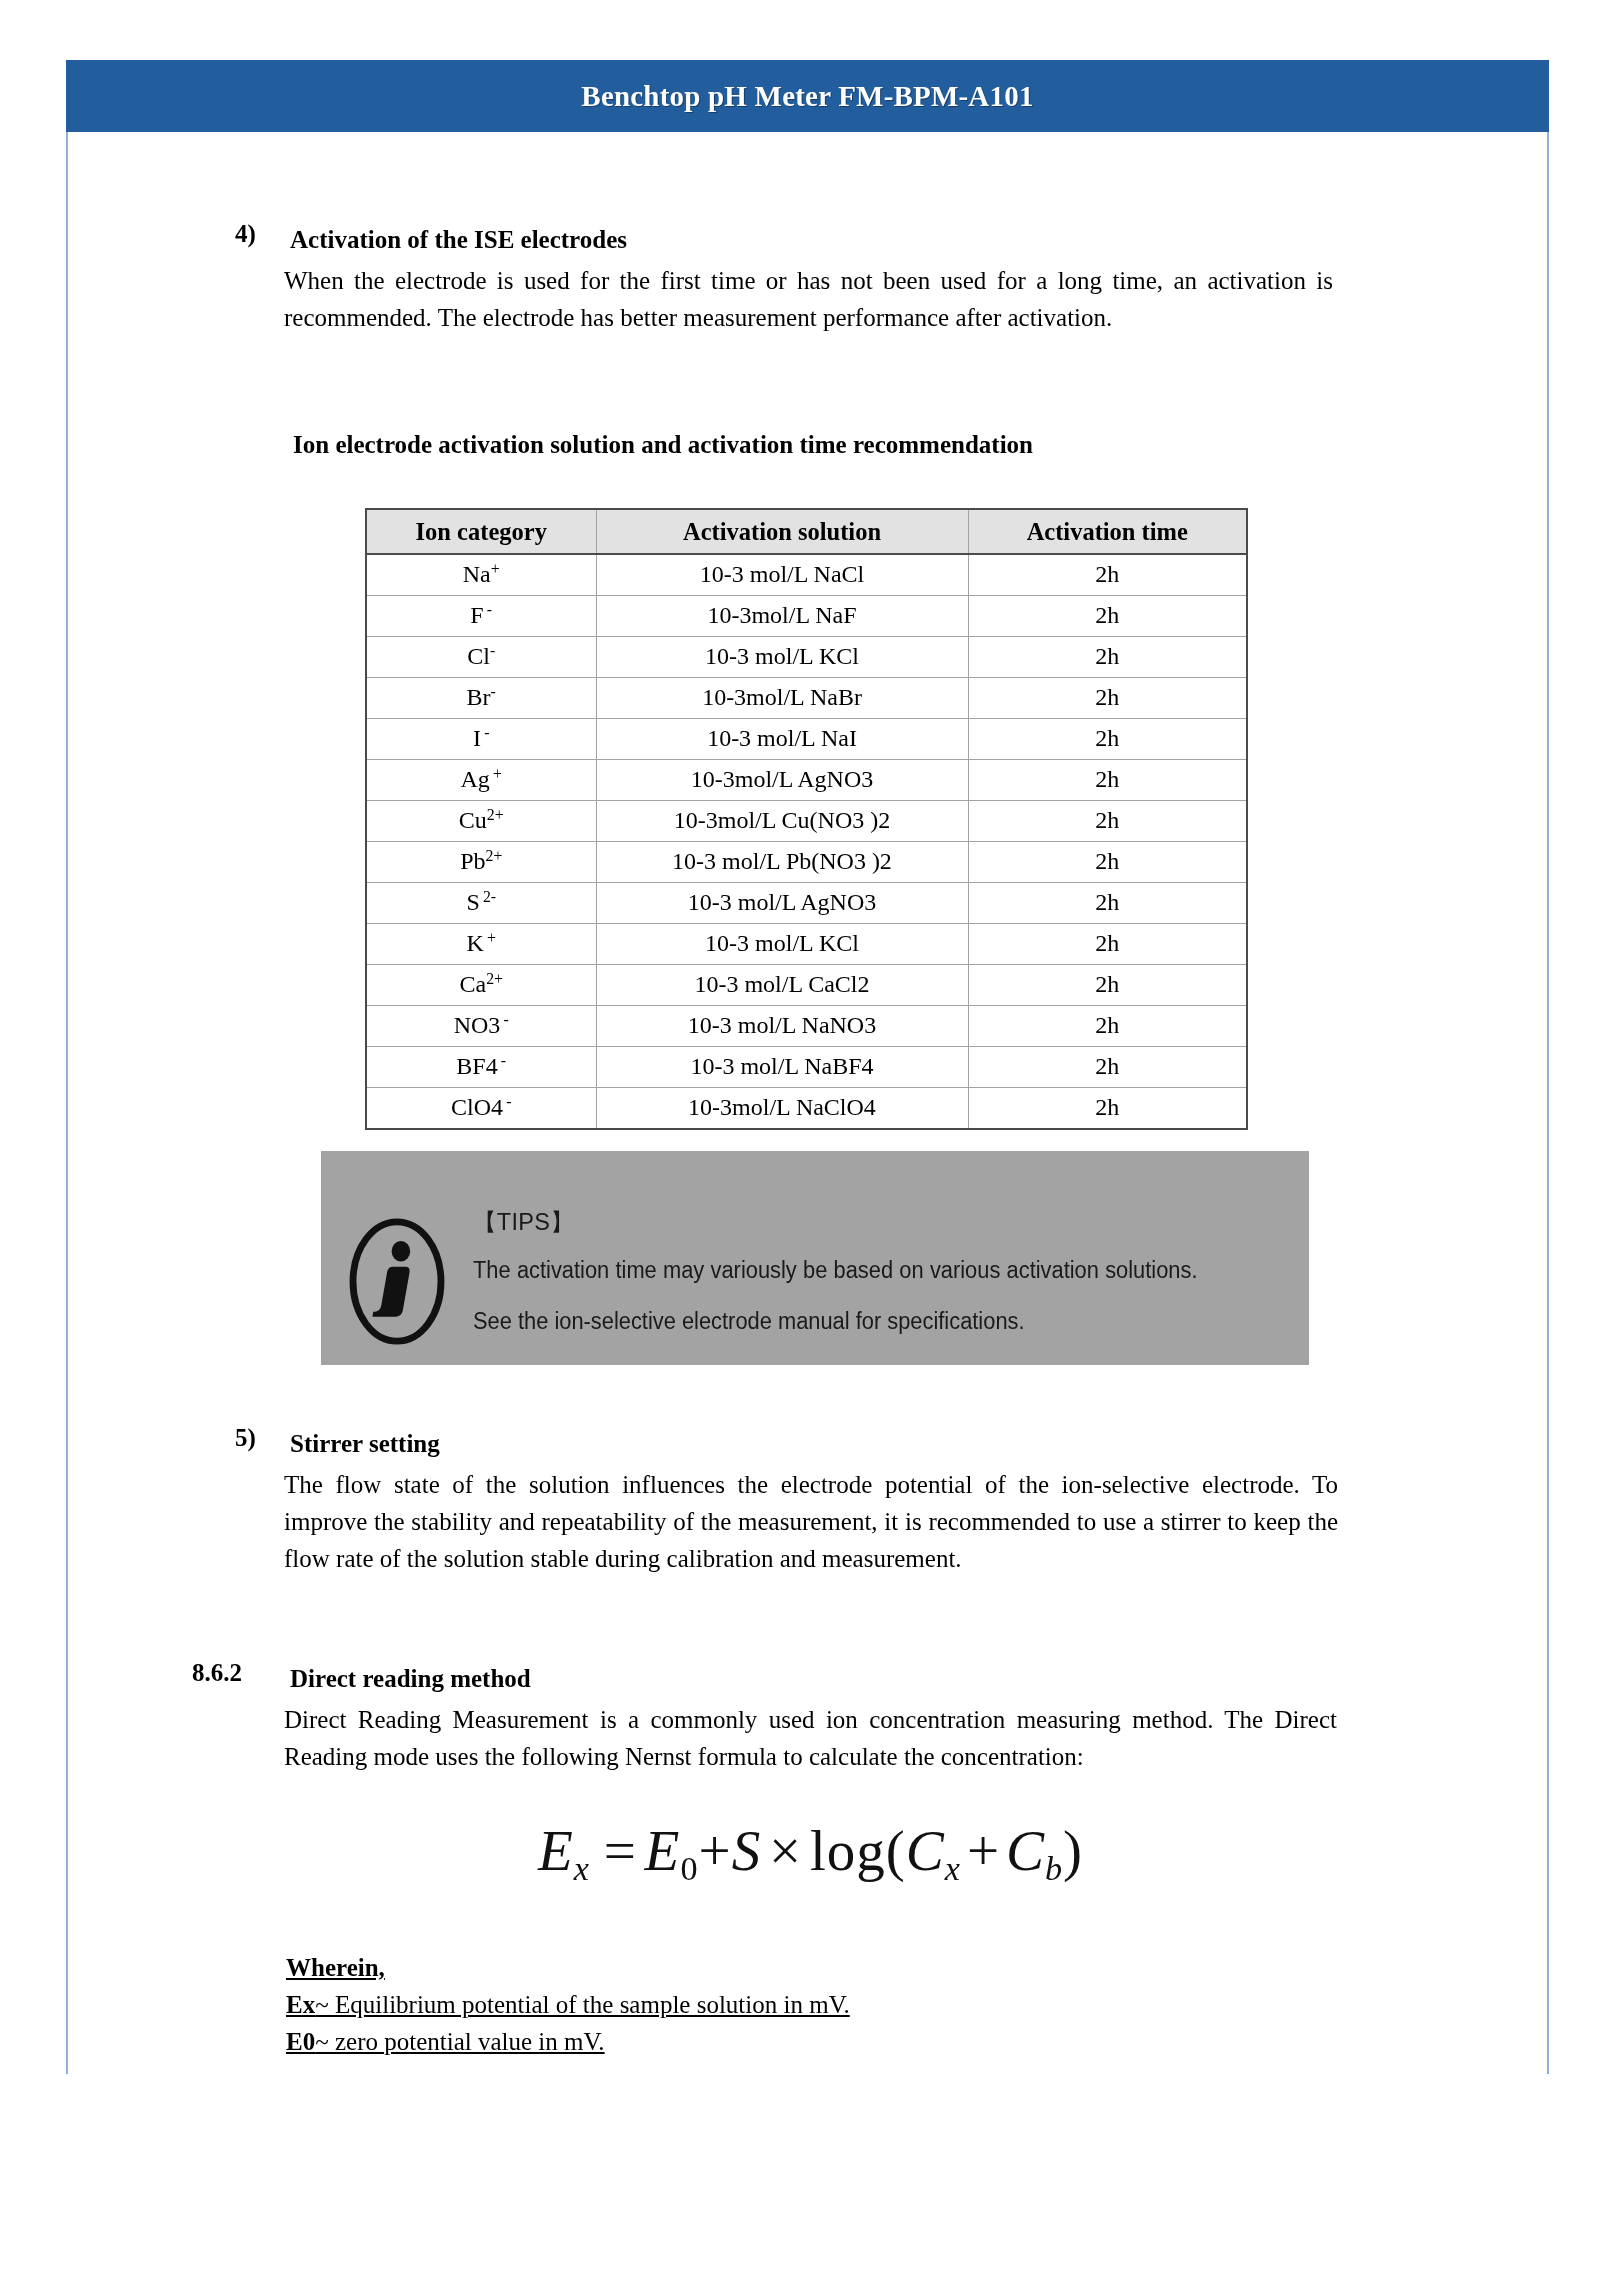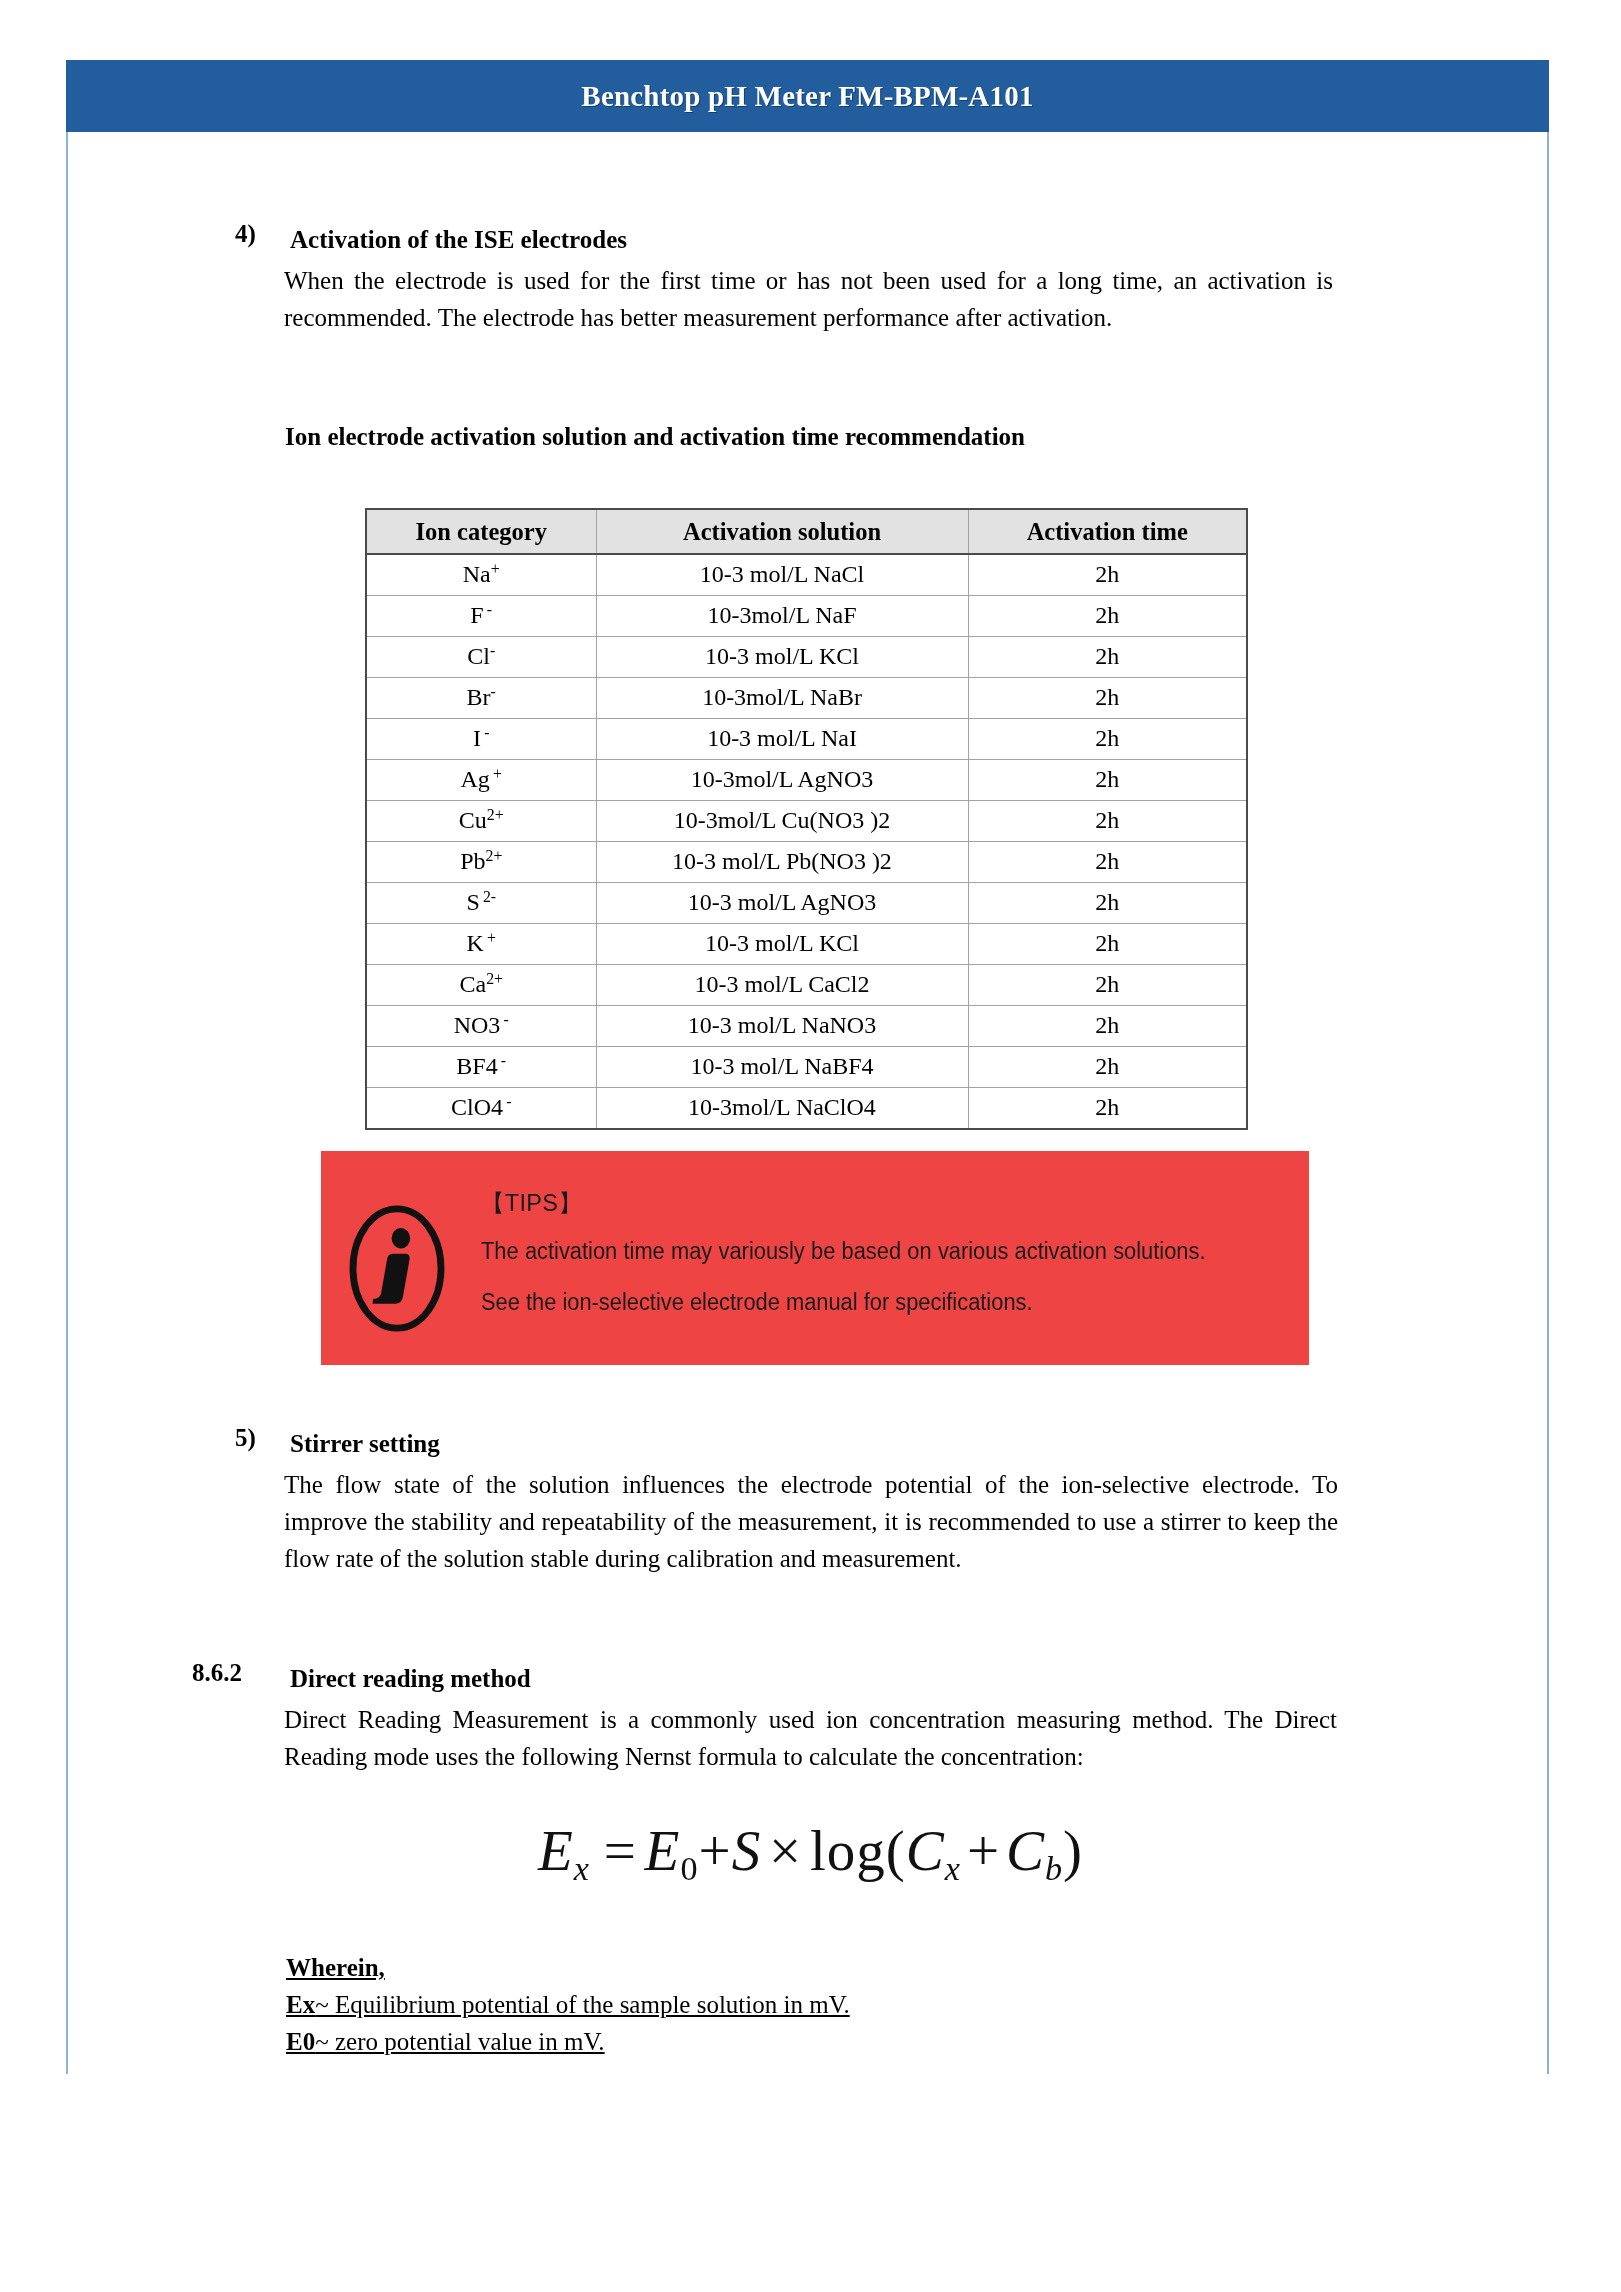--- a/index.html
+++ b/index.html
@@ -79,21 +79,21 @@
     line-height: 37px;
     margin: 0;
     text-align: justify;
     color: #000;
   }
   .sub-heading {
     font-weight: bold;
     font-size: 25px;
     line-height: 32px;
     color: #000;
-    margin: 0;
+    margin: 8px;
   }
 
   
   table.ion-table {
     border-collapse: collapse;
     table-layout: fixed;
     border: 2px solid #4a4a4a;
     background: #ffffff;
   }
   table.ion-table th,
@@ -118,26 +118,25 @@
   table.ion-table col.c2 { width: 372px; }
   table.ion-table col.c3 { width: 279px; }
   .sup {
     font-size: 0.66em;
     vertical-align: 0.52em;
     line-height: 0;
   }
 
   
   .tips-box {
-    background: #ef4444;
+    background: #a3a3a3;
     display: flex;
-    align-items: center;
+    align-items: flex-end;
     box-sizing: border-box;
     padding: 17.6px 0 17.6px 0;
-    gap: 8px;
   }
   .tips-icon-wrap {
     flex: 0 0 152px;
     display: flex;
     align-items: center;
     justify-content: center;
     padding-top: 21.6px;
   }
   .tips-icon {
     display: block;

